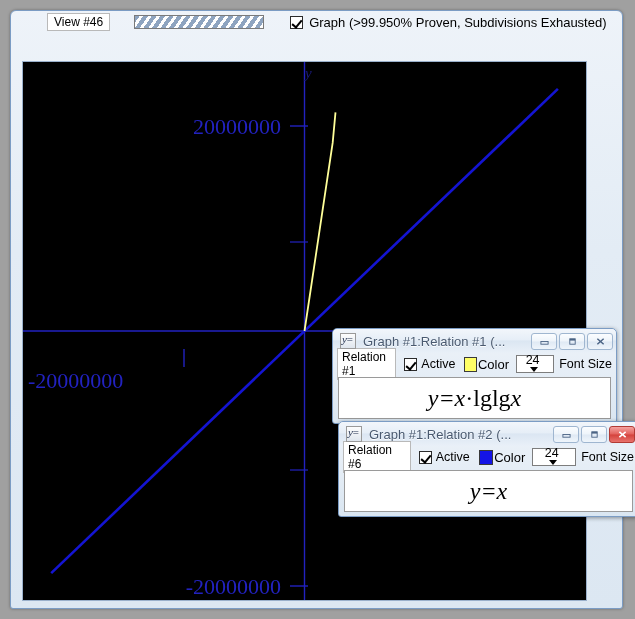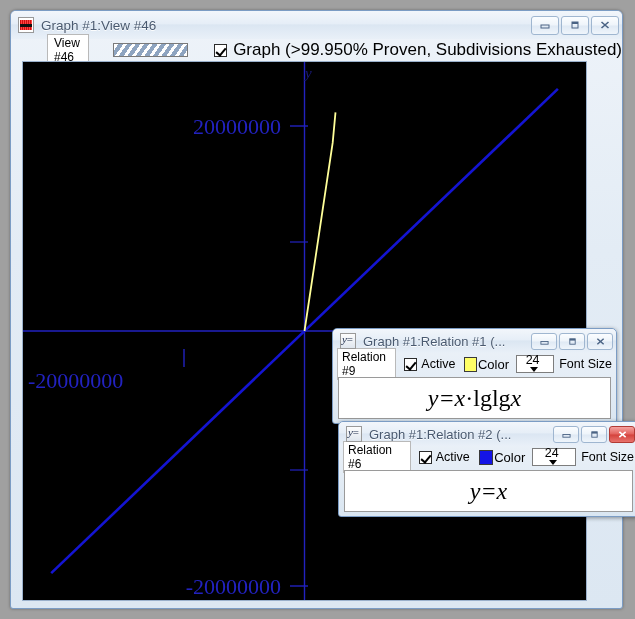--- a/index.html
+++ b/index.html
@@ -162,21 +162,21 @@
     left: 3px;
     top: 1px;
     width: 4px;
     height: 8px;
     border: solid #000;
     border-width: 0 2px 2px 0;
     transform: rotate(40deg);
   }
   .chk-text {
     margin-left: 6px;
-    font-size: 17px;
+    font-size: 13px;
     color: #000;
     white-space: nowrap;
   }
 
   
   #canvas-frame {
     position: absolute;
     left: 11px;
     top: 50px;
     width: 563px;
@@ -295,42 +295,20 @@
     color: #000;
     letter-spacing: 0px;
   }
   .formula .up { font-style: normal; }
 </style>
 </head>
 <body>
 
 <div id="graph-window">
 
-  <div class="titlebar">
-    <span class="app-icon red-glyph"></span>
-    <span class="title-text">Graph #1:View #46</span>
-    <span class="win-buttons">
-      <span class="win-btn">
-        <svg width="12" height="10" viewBox="0 0 12 10">
-          <rect x="2" y="5" width="8" height="3" fill="none" stroke="#4a6384" stroke-width="1"></rect>
-        </svg>
-      </span>
-      <span class="win-btn">
-        <svg width="12" height="10" viewBox="0 0 12 10">
-          <rect x="3" y="2" width="6" height="6" fill="none" stroke="#4a6384" stroke-width="1"></rect>
-          <rect x="3" y="2" width="6" height="2" fill="#4a6384"></rect>
-        </svg>
-      </span>
-      <span class="win-btn">
-        <svg width="12" height="10" viewBox="0 0 12 10">
-          <path d="M2.5,2 L9.5,8 M9.5,2 L2.5,8" stroke="#4a6384" stroke-width="1.6" fill="none"></path>
-        </svg>
-      </span>
-    </span>
-  </div>
 
   <div class="toolbar">
     <span class="view-label">View #46</span>
     <span class="progress-hatch"></span>
     <span class="chk-wrap">
       <span class="checkbox"></span>
       <span class="chk-text">Graph (&gt;99.950% Proven, Subdivisions Exhausted)</span>
     </span>
   </div>
 
@@ -377,21 +355,21 @@
       </span>
       <span class="win-btn">
         <svg width="11" height="9" viewBox="0 0 12 10">
           <path d="M2.5,2 L9.5,8 M9.5,2 L2.5,8" stroke="#4a6384" stroke-width="1.6" fill="none"></path>
         </svg>
       </span>
     </span>
   </div>
 
   <div class="rel-controls">
-    <span class="rel-name">Relation #9</span>
+    <span class="rel-name">Relation #1</span>
     <span class="rel-active">
       <span class="checkbox"></span>
       <span class="chk-text">Active</span>
     </span>
     <span class="color-swatch" id="sw1" style="background: rgb(255, 255, 102);"></span>
     <span class="color-label">Color</span>
     <span class="font-size-combo">
       <span class="fs-val">24</span>
       <span class="fs-arrow"></span>
     </span>

